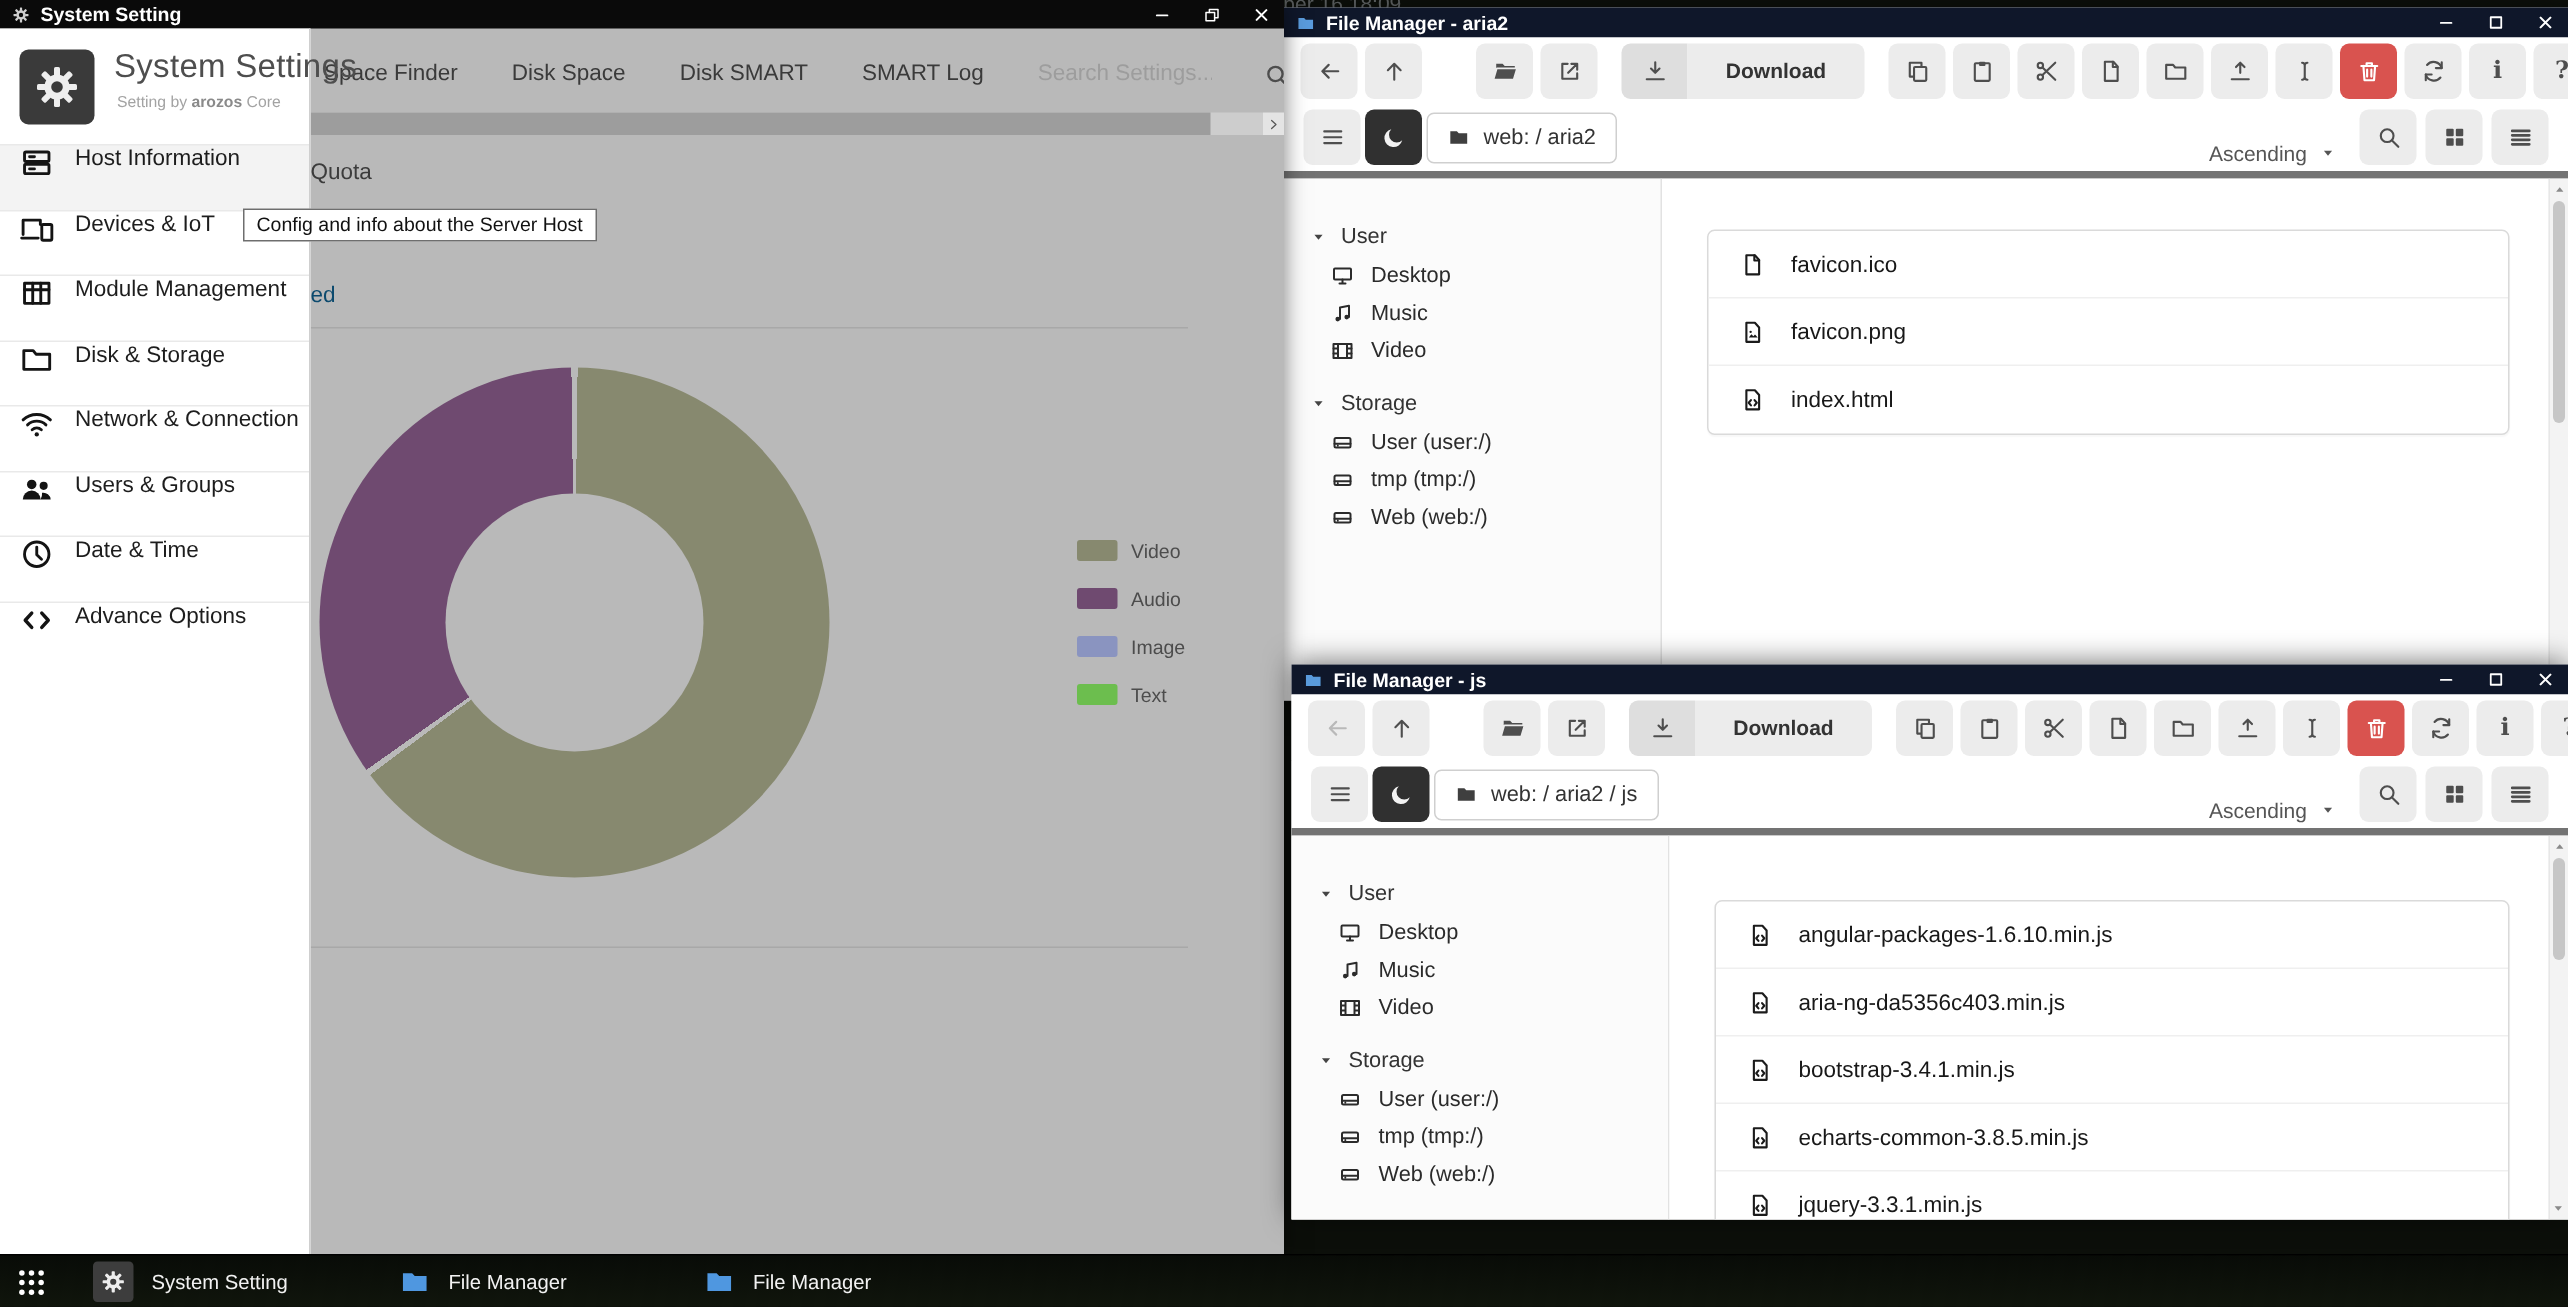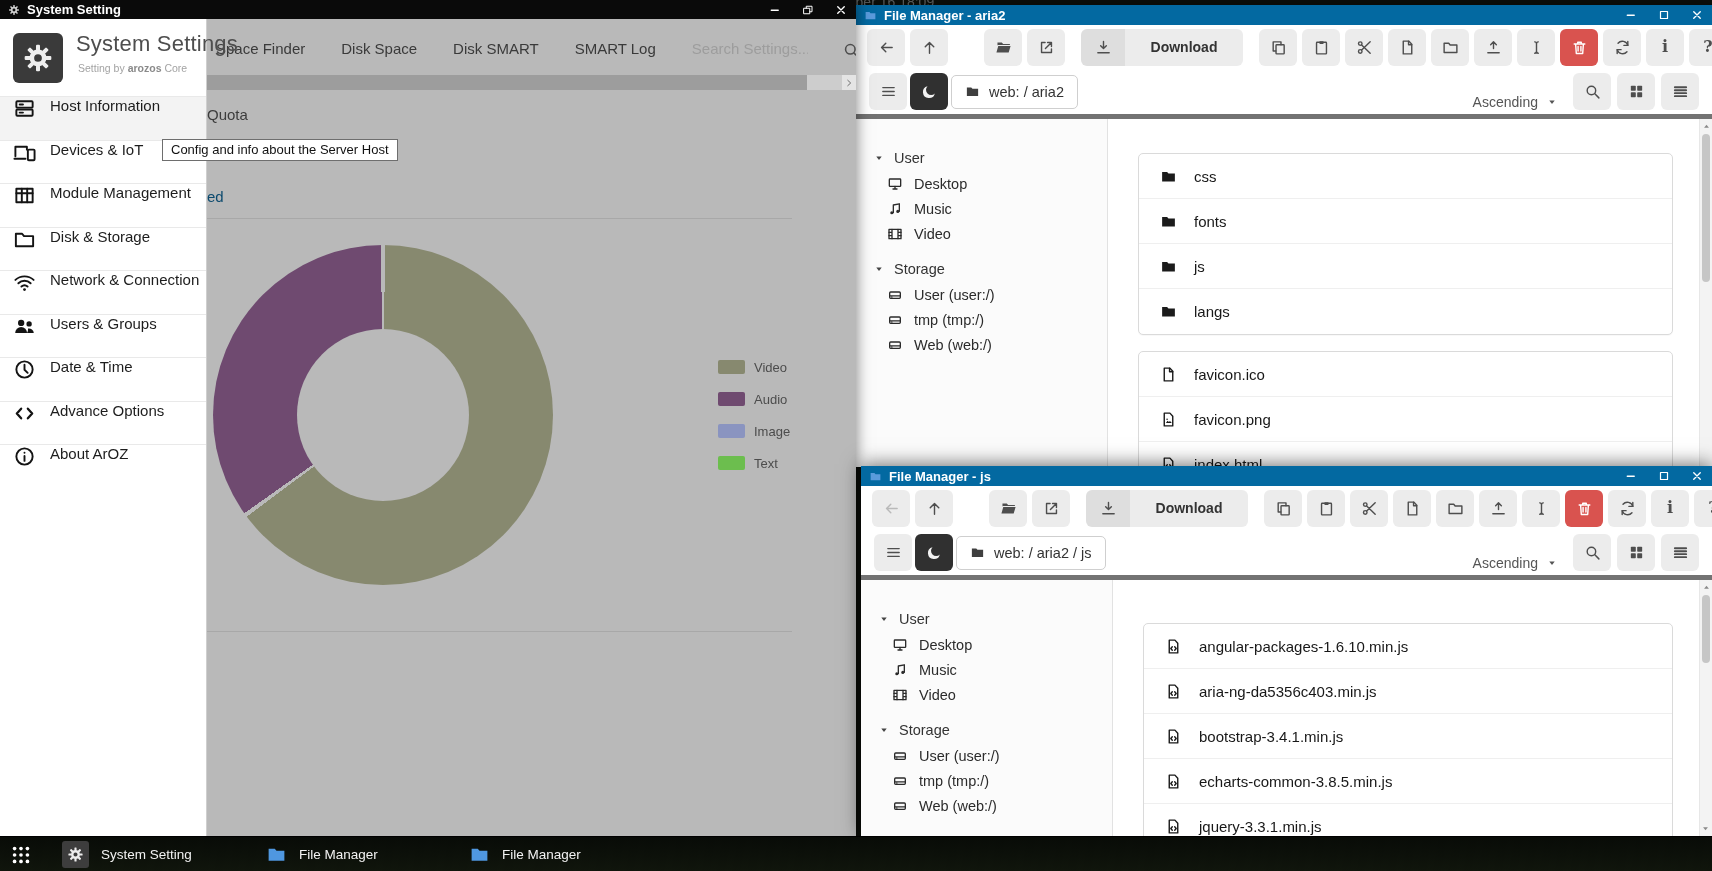--- a/index.html
+++ b/index.html
@@ -55,21 +55,21 @@
   .app-sub{position:absolute;left:78px;top:43px;font-size:10.5px;color:#a3a3a3;white-space:nowrap}
   .app-sub b{color:#8a8a8a}
   .ss-nav{position:absolute;left:0;top:77px;right:0}
   .nav-item{height:43.5px;display:flex;align-items:flex-start;gap:14px;padding-left:13px;border-top:1px solid #e9e9e9;cursor:pointer;background:#fff}
   .nav-item.active{background:#f3f3f3}
   .nav-item svg{width:23px;height:23px;color:#141414;flex:0 0 auto}
   .nav-label{font-size:15px;color:#1d1d1d;white-space:nowrap}
   .tooltip{position:absolute;left:162px;top:139px;background:#fff;border:1px solid #6e6e6e;padding:2px 8px 3px;font-size:13px;color:#111;white-space:nowrap;z-index:7}
 
   
-  .fm .titlebar{height:20px;background:#0369a1}
+  .fm .titlebar{height:20px;background:#0f172a}
   .fm .titlebar .fold{color:#5a9bdc}
   .fm-toolbar{height:44px;display:flex;align-items:center;padding:0 11px;gap:5px;background:#fff}
   .btn{width:38px;height:37px;border-radius:6px;background:#ececec;display:flex;align-items:center;justify-content:center;color:#4e4e4e;cursor:pointer;flex:0 0 auto}
   .btn svg{width:17px;height:17px}
   .btn.dark{background:#303030;color:#f2f2f2}
   .btn.danger{background:#d9534f;color:#fff}
   .sp26{width:26px;flex:0 0 auto}
   .sp6{width:6px;flex:0 0 auto}
   .dlgroup{display:flex;flex:0 0 auto;cursor:pointer}
   .dl-ico{width:44px;height:37px;background:#dedede;border-radius:6px 0 0 6px;display:flex;align-items:center;justify-content:center;color:#4e4e4e}
@@ -97,21 +97,21 @@
   .card{border:1px solid #dadada;border-radius:5px;background:#fff;margin-bottom:16px;overflow:hidden;box-shadow:0 1px 1px rgba(0,0,0,.03)}
   .frow{height:45px;display:flex;align-items:center;gap:17px;padding:0 21px;border-bottom:1px solid #efefef;font-size:15px;color:#181818;cursor:pointer}
   .frow:last-child{border-bottom:none}
   .frow svg{width:17px;height:17px;color:#1b1b1b;flex:0 0 auto}
   .vscroll{width:13px;background:#f3f3f3;border-left:1px solid #e7e7e7;position:relative;flex:0 0 auto}
   .vthumb{position:absolute;left:2px;width:8px;border-radius:4px;background:#c6c6c6;cursor:pointer}
   .varrow{position:absolute;left:0;width:12px;height:12px;display:flex;align-items:center;justify-content:center;color:#8a8a8a}
   .varrow svg{width:9px;height:9px}
   #fm1{left:856px;top:5px;width:856px;height:462px;z-index:2}
   #fm1 .fm-body{top:109px}
-  #fm2{left:861px;top:466px;width:851px;height:370px;z-index:6;box-shadow:0 -2px 18px rgba(0,0,0,.55)}
+  #fm2{left:861px;top:443px;width:851px;height:370px;z-index:6;box-shadow:0 -2px 18px rgba(0,0,0,.55)}
   #fm2 .fm-body{top:109px}
   .dis{color:#b9b9b9}
 
   
   #taskbar{position:absolute;left:0;bottom:0;width:1712px;height:35px;z-index:10;
     background:linear-gradient(0deg, rgba(16,21,12,.94), rgba(8,11,7,.97)),
                repeating-linear-gradient(100deg,#141a0f 0 7px,#0d120a 7px 15px);
     border-top:1px solid #000}
   .tb-item{position:absolute;top:0;height:35px;display:flex;align-items:center;gap:12px;cursor:pointer}
   .tb-label{color:#f2f2f2;font-size:13.5px;white-space:nowrap}
@@ -439,26 +439,20 @@
             <use href="#i-clock"></use>
           </svg>
         <span class="nav-label">Date &amp; Time</span>
       </div>
       <div class="nav-item">
         <svg>
             <use href="#i-code"></use>
           </svg>
         <span class="nav-label">Advance Options</span>
       </div>
-      <div class="nav-item">
-        <svg>
-            <use href="#i-about"></use>
-          </svg>
-        <span class="nav-label">About ArOZ</span>
-      </div>
     </div>
   </div>
 
   <div class="tooltip">Config and info about the Server Host</div>
 </div>
 
 <div class="win fm" id="fm1">
   <div class="titlebar">
     <svg class="fold" width="13" height="13">
         <use href="#i-foldsolid"></use>
@@ -652,46 +646,20 @@
           <span>tmp (tmp:/)</span>
         </div>
       <div class="titem">
           <svg>
             <use href="#i-drive"></use>
           </svg>
           <span>Web (web:/)</span>
         </div>
     </div>
     <div class="files">
-      <div class="card">
-        <div class="frow">
-            <svg>
-              <use href="#i-foldsolid"></use>
-            </svg>
-            <span>css</span>
-          </div>
-        <div class="frow">
-            <svg>
-              <use href="#i-foldsolid"></use>
-            </svg>
-            <span>fonts</span>
-          </div>
-        <div class="frow">
-            <svg>
-              <use href="#i-foldsolid"></use>
-            </svg>
-            <span>js</span>
-          </div>
-        <div class="frow">
-            <svg>
-              <use href="#i-foldsolid"></use>
-            </svg>
-            <span>langs</span>
-          </div>
-      </div>
       <div class="card">
         <div class="frow">
             <svg>
               <use href="#i-file"></use>
             </svg>
             <span>favicon.ico</span>
           </div>
         <div class="frow">
             <svg>
               <use href="#i-fileimg"></use>

